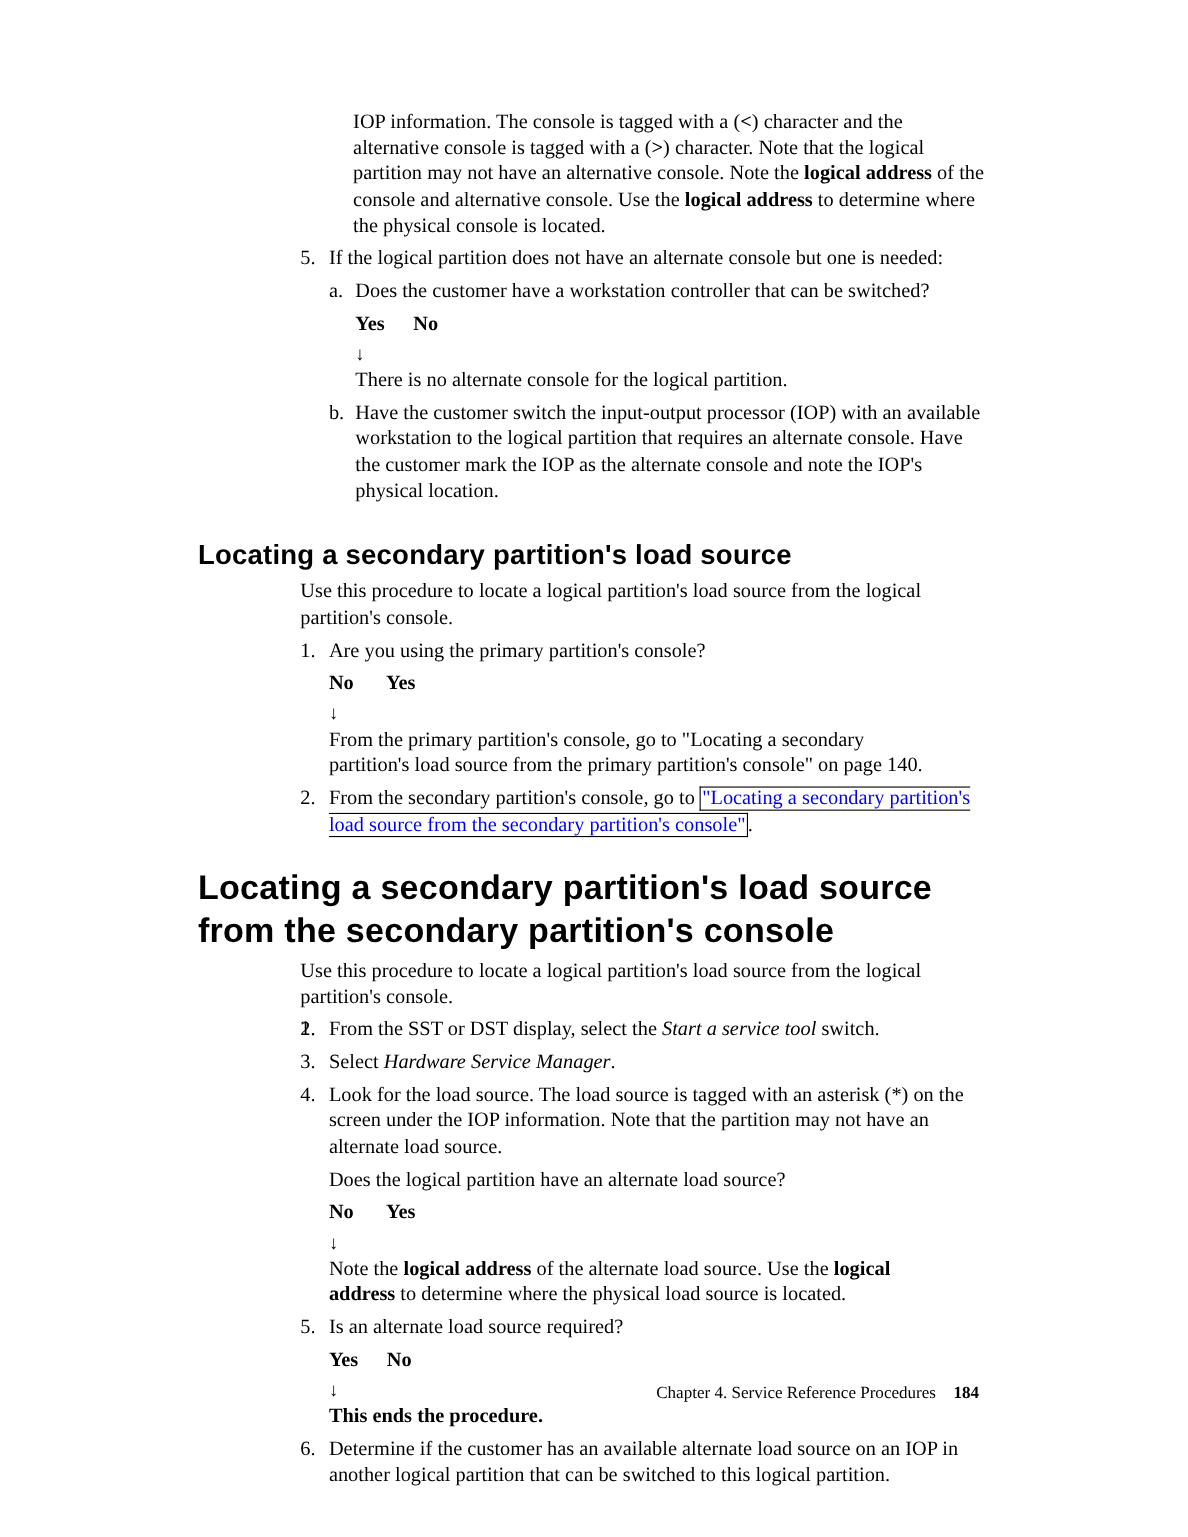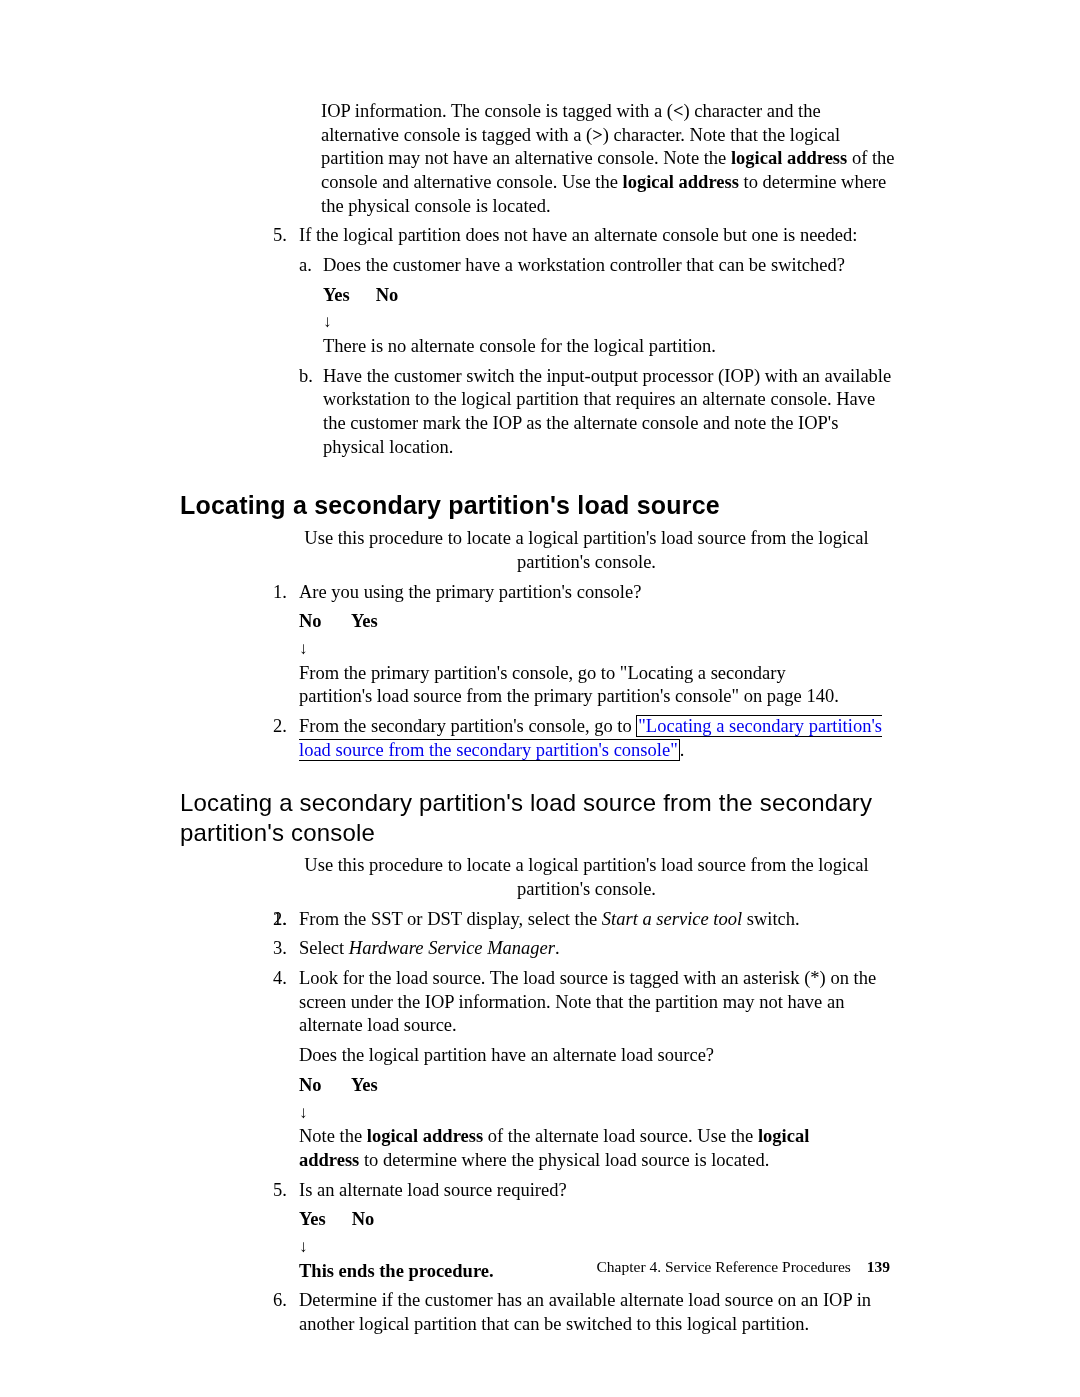--- a/index.html
+++ b/index.html
@@ -64,27 +64,27 @@
   .yesno-row .body  { display: inline-block; width: calc(100% - 52px); vertical-align: top; }
   h2.section {
     font-family: Helvetica, Arial, sans-serif;
     font-weight: 700;
     font-size: 25px;
     margin: 30px 0 6px 0;
     letter-spacing: 0.2px;
   }
   h3.subsection {
     font-family: Helvetica, Arial, sans-serif;
-    font-weight: 400;
-    font-size: 24px;
+    font-weight: 700;
+    font-size: 31px;
     margin: 26px 0 6px 0;
     line-height: 1.25;
     letter-spacing: 0.2px;
   }
-  .body-indent { margin-left: 93px; text-align: center; }
+  .body-indent { margin-left: 93px; }
   .link { text-decoration: none; border: 1px solid #000; padding: 0 1px; }
   .italic { font-style: italic; text-align: center; }
   .bold { font-weight: bold; }
   .footer {
     position: absolute;
     bottom: 120px;
     right: 190px;
     font-size: 15.5px;
   }
   .footer .pagenum { font-weight: bold; margin-left: 12px; }
@@ -199,14 +199,14 @@
     <li>
       <span class="marker">6.</span>
       <span>Determine if the customer has an available alternate load source on an IOP in another logical partition that can be switched to this logical partition.</span>
     </li>
   </ol>
 
 </div>
 
 <div class="footer">
   <span>Chapter 4. Service Reference Procedures</span>
-  <span class="pagenum">139</span>
+  <span class="pagenum">184</span>
 </div>
 
 </body></html>

